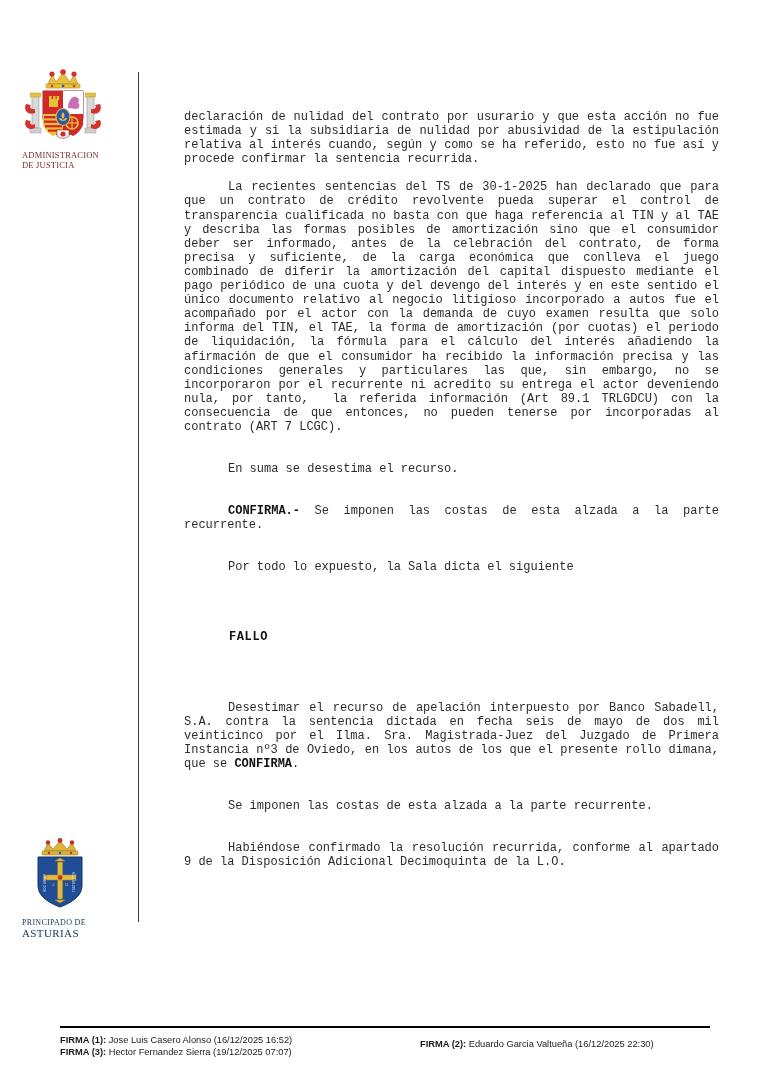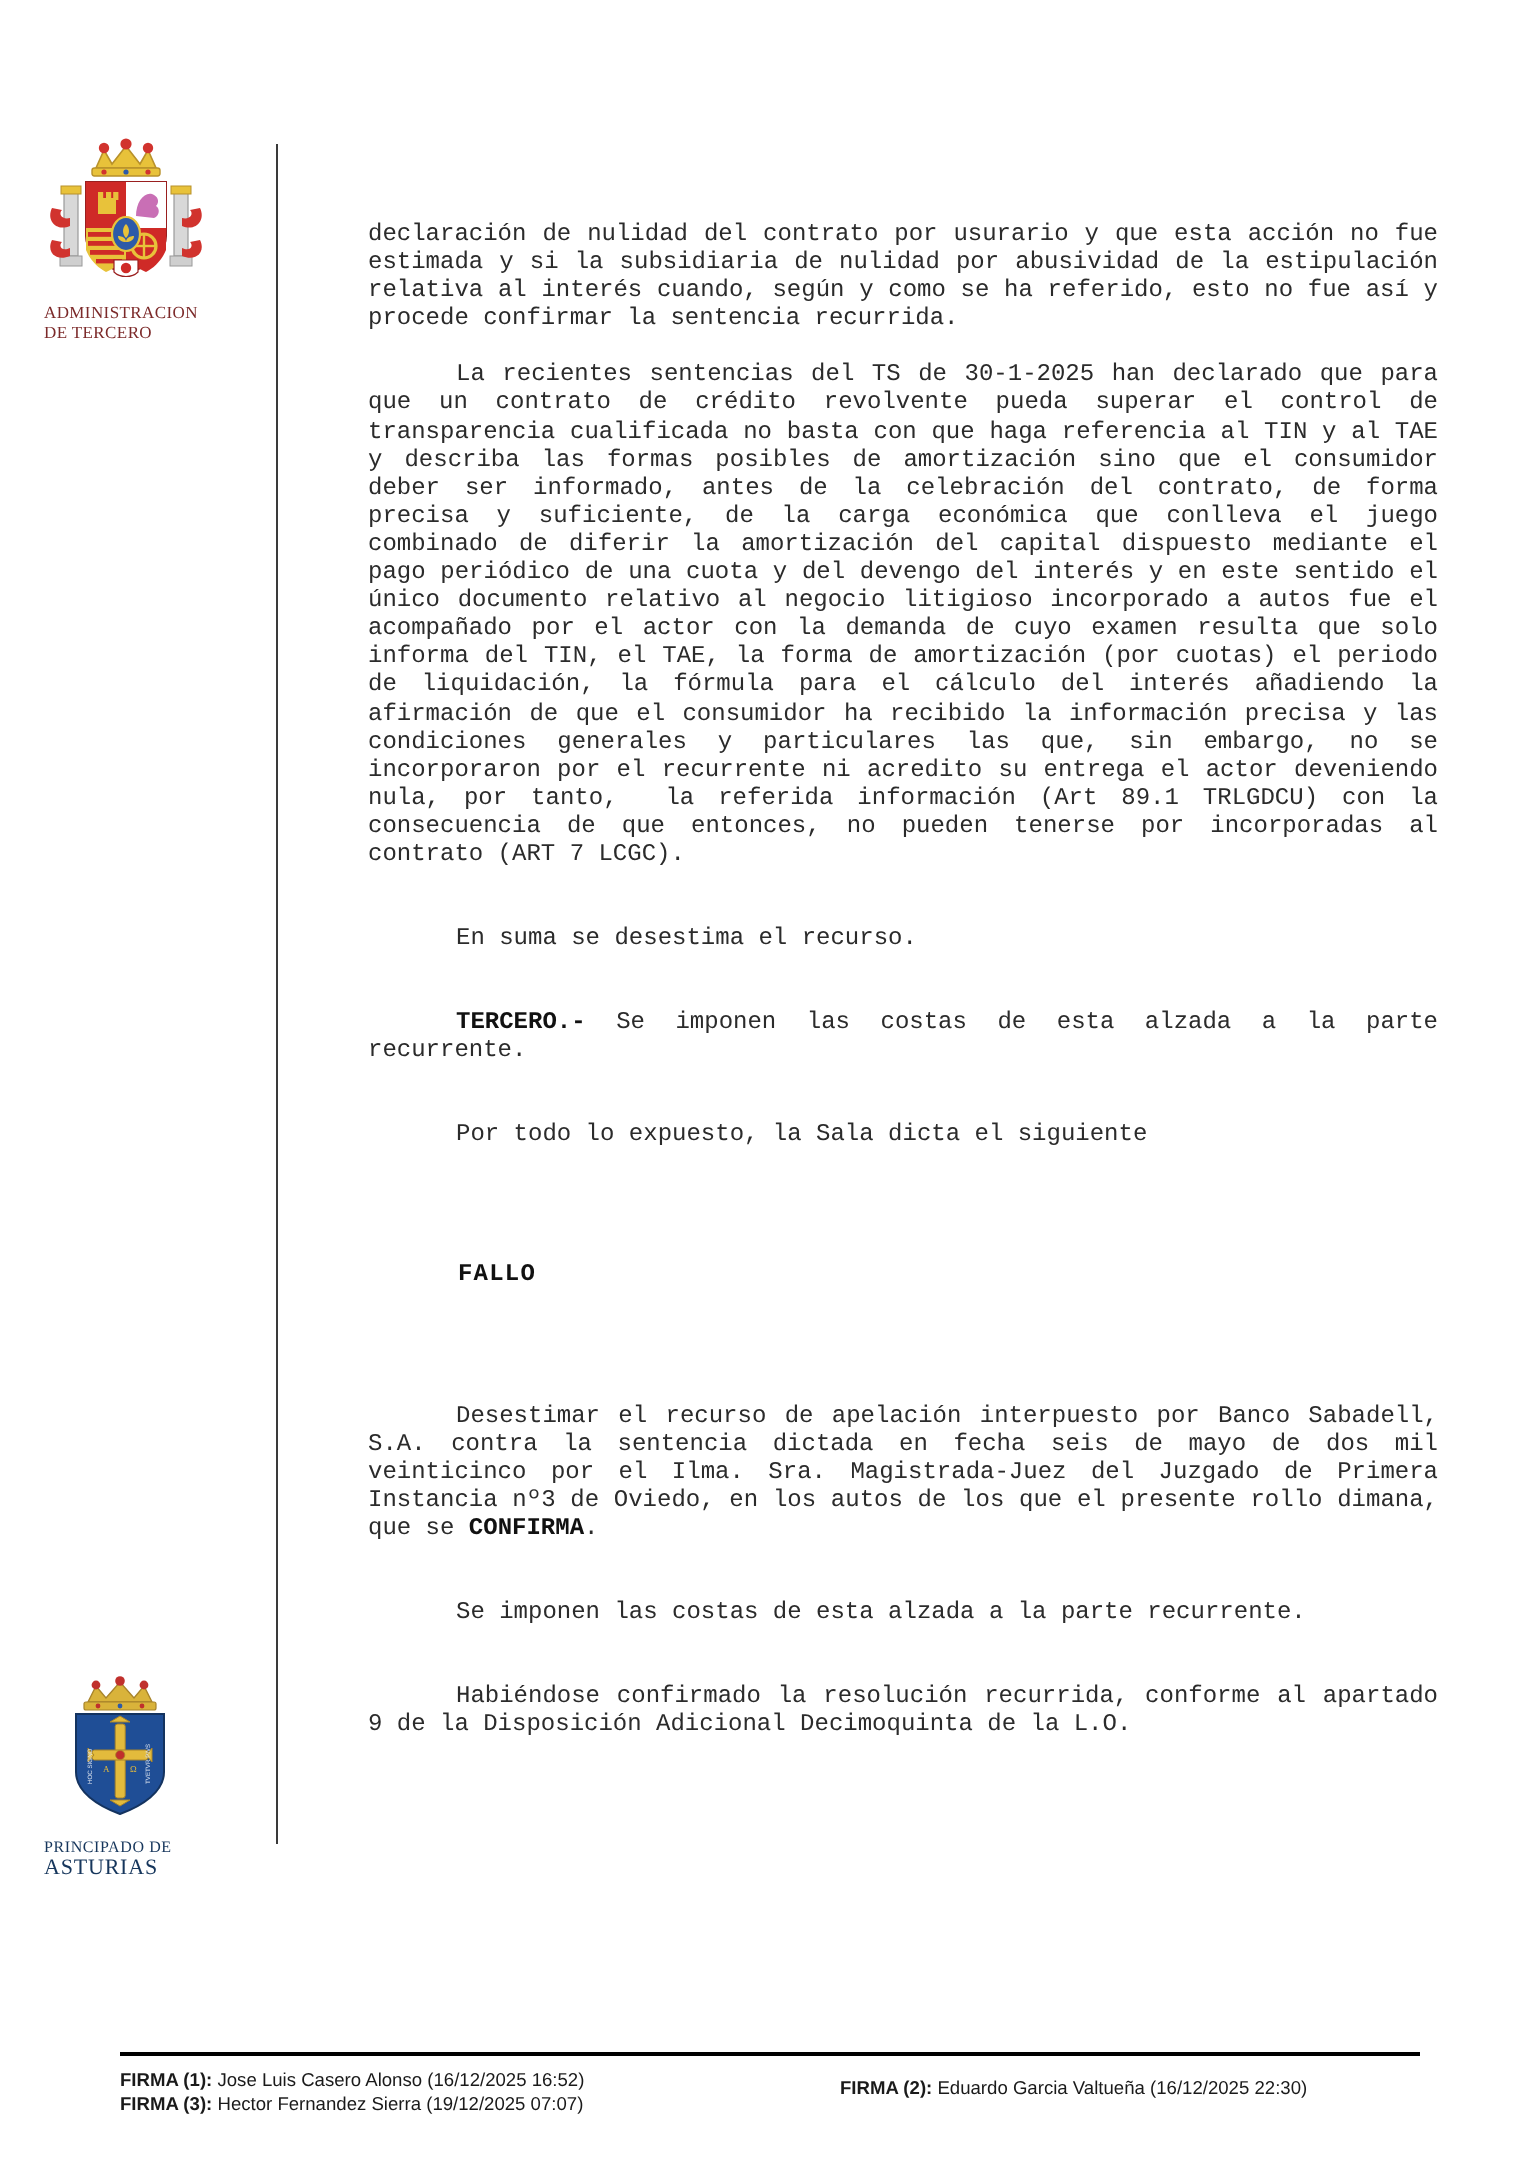--- a/index.html
+++ b/index.html
@@ -184,21 +184,21 @@
           <circle cx="41" cy="66" r="2.6" fill="#cf2a27"></circle>
 
           <ellipse cx="41" cy="49" rx="7" ry="8.5" fill="#2d5aa8" stroke="#e8c23a" stroke-width="1.1"></ellipse>
           <path d="M41 44 C43 46, 43 49, 41 51 C39 49, 39 46, 41 44 Z" fill="#e8c23a"></path>
           <path d="M37 50 C39 50, 41 51, 41 53 C39 53, 37 52, 37 50 Z" fill="#e8c23a"></path>
           <path d="M45 50 C43 50, 41 51, 41 53 C43 53, 45 52, 45 50 Z" fill="#e8c23a"></path>
         </g>
       </svg>
       <div class="emblem-caption-spain">
         <span>ADMINISTRACION</span><br>
-        <span>DE TERCERO</span>
+        <span>DE JUSTICIA</span>
       </div>
     </div>
 
     <div class="emblem-block emblem-asturias">
       <svg width="76" height="72" viewBox="0 0 76 72">
 
         <g>
           <path d="M22 13 L26 5 L31 11 L38 3 L45 11 L50 5 L54 13 Z" fill="#d9b33a" stroke="#a8842a" stroke-width="0.7"></path>
           <circle cx="26" cy="4.5" r="2.2" fill="#c0302c"></circle>
           <circle cx="38" cy="2.5" r="2.4" fill="#c0302c"></circle>
@@ -241,21 +241,21 @@
     <div class="gap-sm"></div>
 
     <p class="p-indent">La recientes sentencias del TS de 30-1-2025 han declarado que para que un contrato de crédito revolvente pueda superar el control de transparencia cualificada no basta con que haga referencia al TIN y al TAE y describa las formas posibles de amortización sino que el consumidor deber ser informado, antes de la celebración del contrato, de forma precisa y suficiente, de la carga económica que conlleva el juego combinado de diferir la amortización del capital dispuesto mediante el pago periódico de una cuota y del devengo del interés y en este sentido el único documento relativo al negocio litigioso incorporado a autos fue el acompañado por el actor con la demanda de cuyo examen resulta que solo informa del TIN, el TAE, la forma de amortización (por cuotas) el periodo de liquidación, la fórmula para el cálculo del interés añadiendo la afirmación de que el consumidor ha recibido la información precisa y las condiciones generales y particulares las que, sin embargo, no se  incorporaron por el recurrente ni acredito su entrega el actor deveniendo nula, por tanto,  la referida información (Art 89.1 TRLGDCU) con la consecuencia de que entonces, no pueden tenerse por incorporadas al contrato (ART 7 LCGC).</p>
 
     <div class="gap-md"></div>
 
     <p class="p-indent">En suma se desestima el recurso.</p>
 
     <div class="gap-md"></div>
 
-    <p class="p-indent"><b>TERCERO.-</b><span> Se imponen las costas de esta alzada a la parte recurrente.</span></p>
+    <p class="p-indent"><b>CONFIRMA.-</b><span> Se imponen las costas de esta alzada a la parte recurrente.</span></p>
 
     <div class="gap-md"></div>
 
     <p class="p-indent">Por todo lo expuesto, la Sala dicta el siguiente</p>
 
     <div class="gap-xl"></div>
 
     <p class="heading-center">FALLO</p>
 
     <div class="gap-xl"></div>

